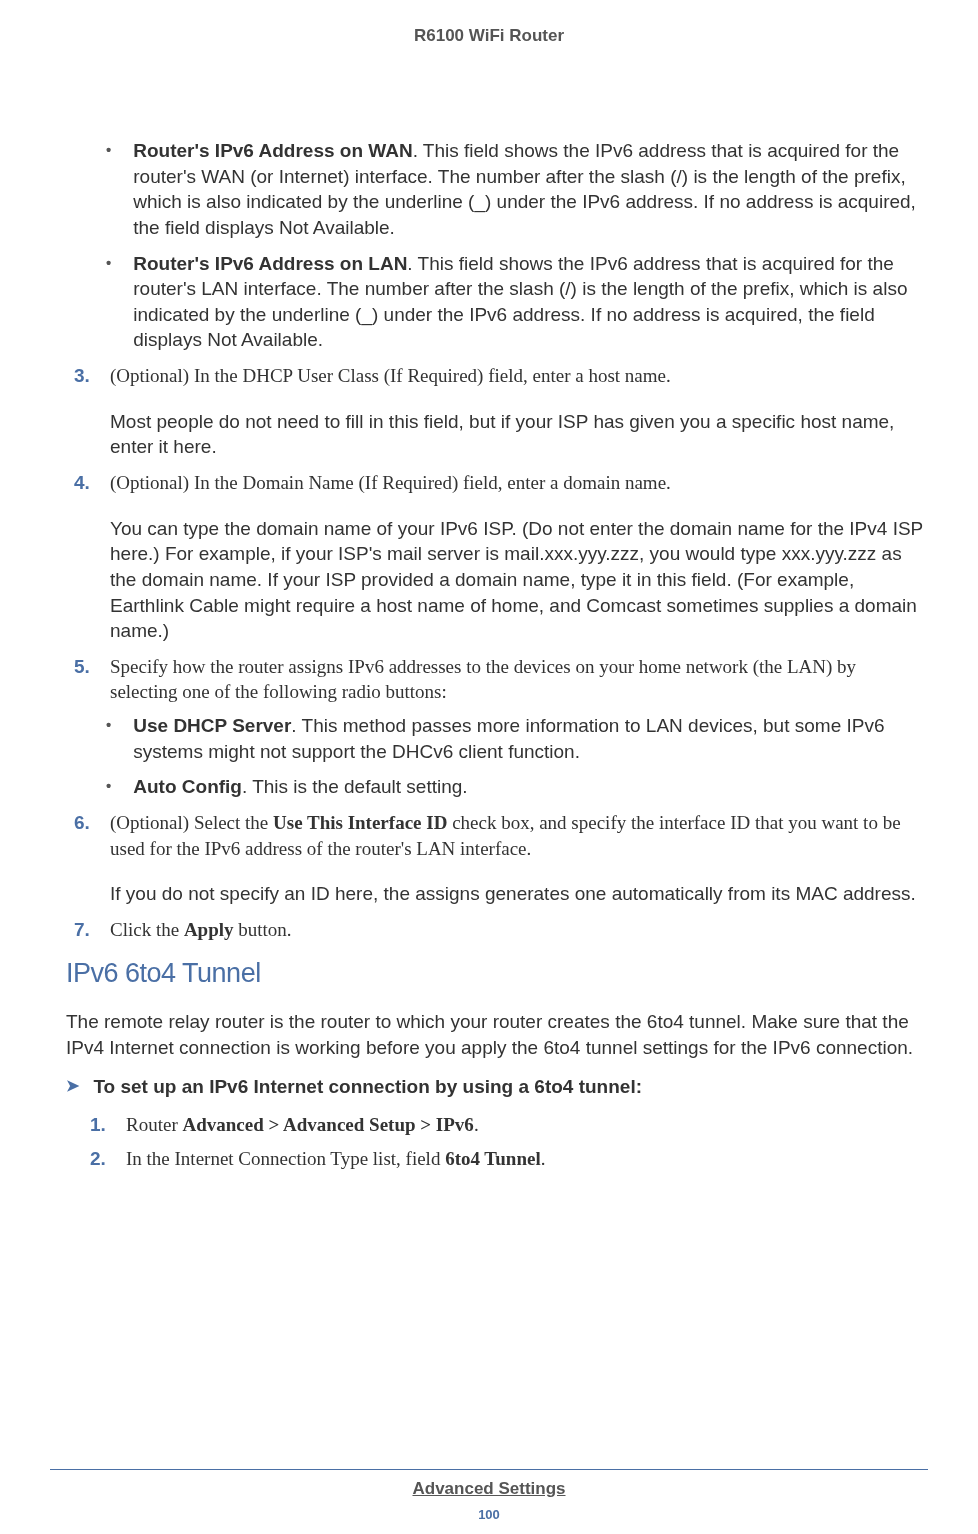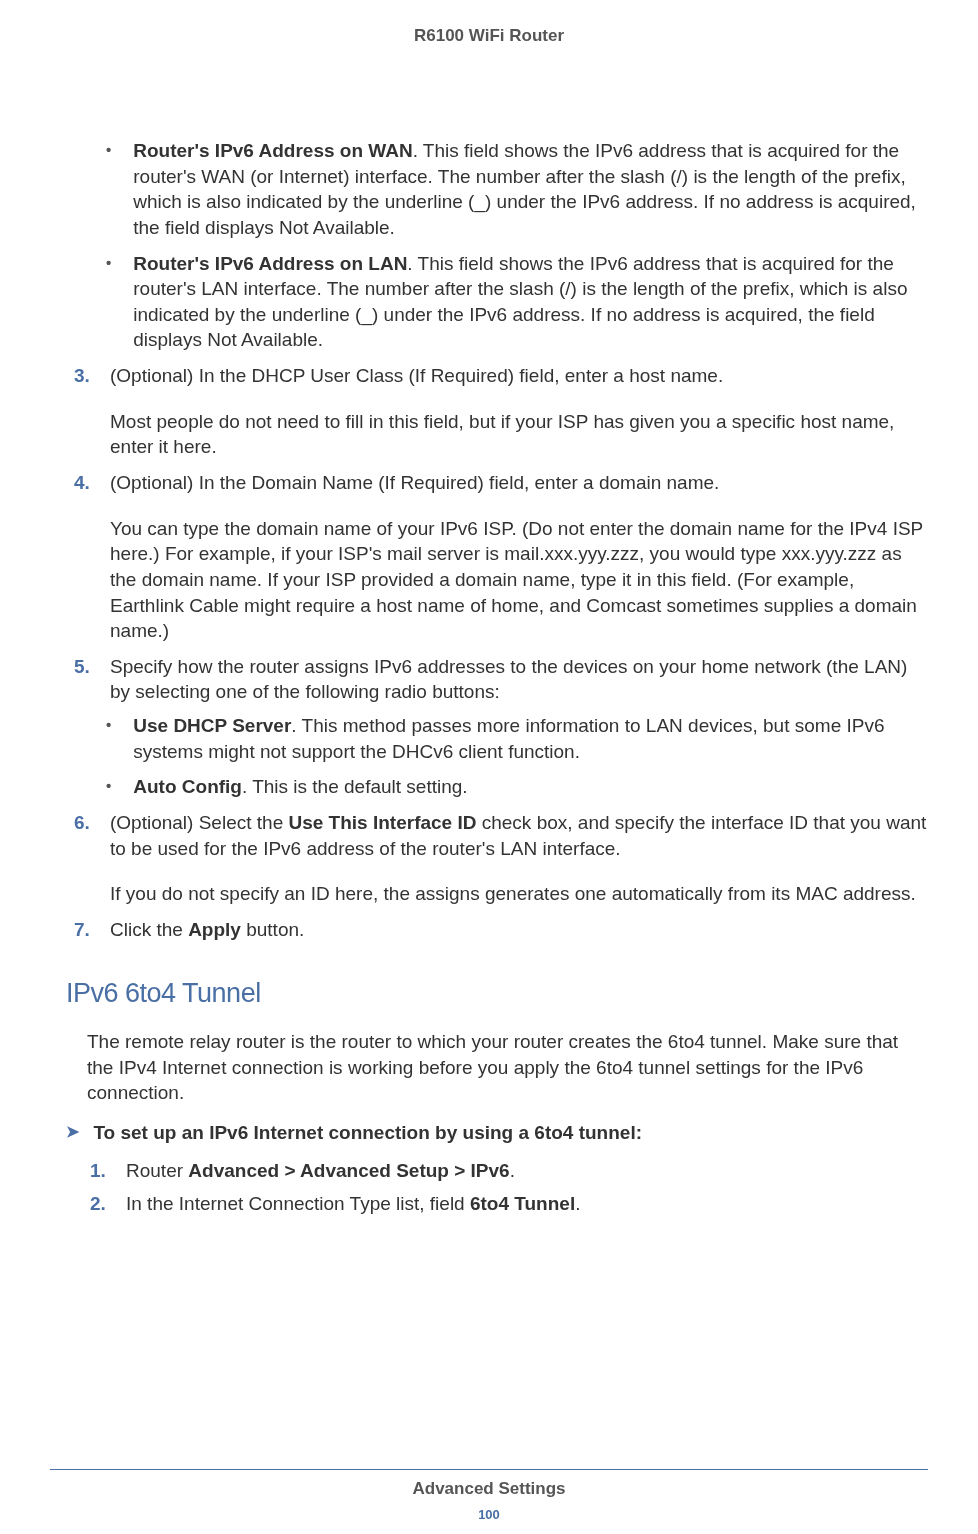--- a/index.html
+++ b/index.html
@@ -53,39 +53,39 @@
       padding-left: 8px;
     }
     .numbered-marker {
       color: #4a6fa5;
       font-weight: bold;
       margin-right: 14px;
       min-width: 22px;
     }
     .numbered-text {
       flex: 1;
+      font-family: Liberation Serif, serif;
     }
     .sub-para {
       padding-left: 44px;
       margin-bottom: 10px;
       margin-top: 20px;
     }
     .section-heading {
       font-family: Arial, Helvetica, sans-serif;
       font-size: 27px;
       color: #4a6fa5;
       font-weight: normal;
-      margin-top: 32px;
+      margin-top: 12px;
       margin-bottom: 18px;
       letter-spacing: -0.5px;
     }
     .intro-para {
       margin-bottom: 14px;
       padding-left: 0;
-      margin-left: 21px;
     }
     .procedure-heading {
       display: flex;
       font-weight: bold;
       margin-bottom: 12px;
     }
     .procedure-arrow {
       color: #4a6fa5;
       margin-right: 14px;
       font-size: 16px;
@@ -100,20 +100,21 @@
     }
     .footer-line {
       border-top: 1px solid #4a6fa5;
       margin: 0 50px 8px 50px;
     }
     .footer-title {
       font-weight: bold;
       font-size: 17px;
       color: #555;
       margin-bottom: 6px;
+      text-decoration: underline;
     }
     .footer-page {
       font-weight: bold;
       font-size: 13px;
       color: #4a6fa5;
     }
   </style>
 </head>
 <body>
 

